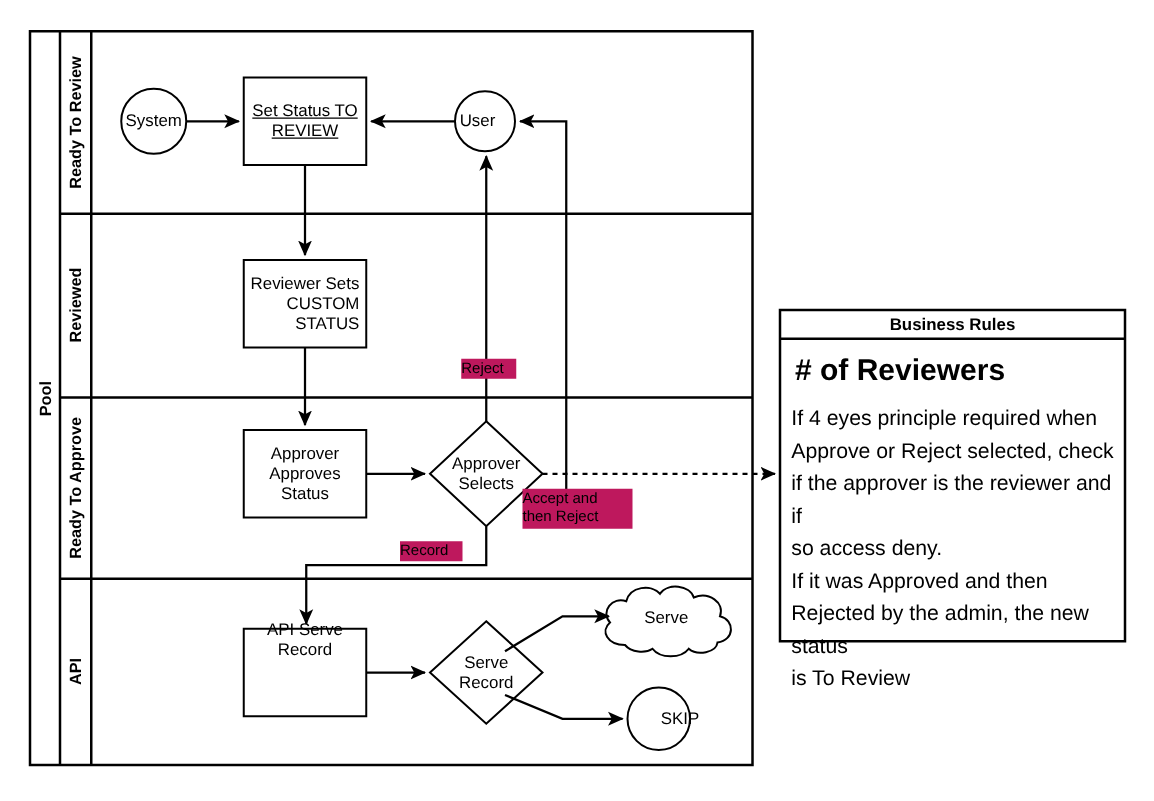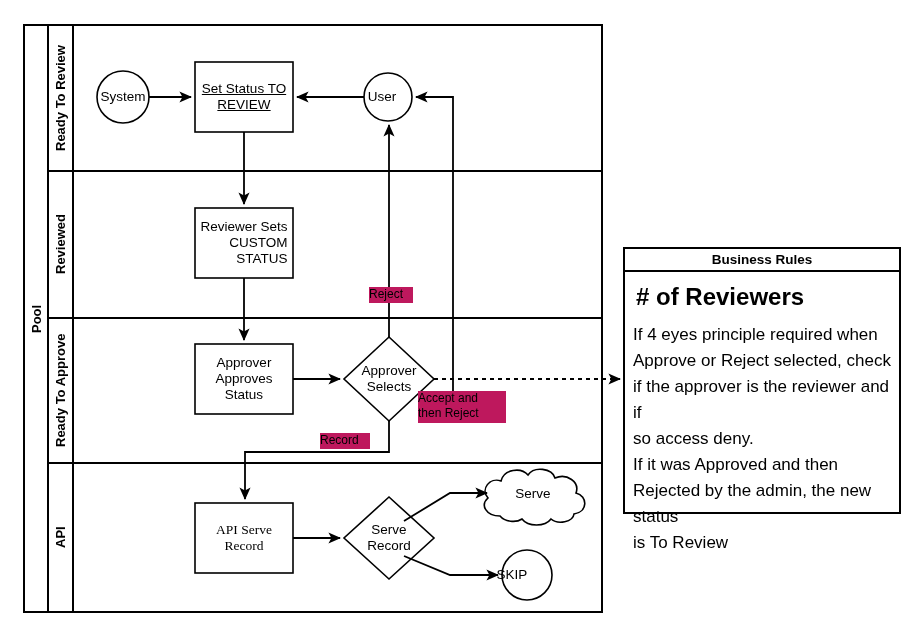--- a/index.html
+++ b/index.html
@@ -161,29 +161,29 @@
 CUSTOM
 STATUS</div>
 
 <div class="node-label" style="left:195px;top:344px;width:98px;height:70px;">Approver
 Approves
 Status</div>
 
 <div class="node-label" style="left:344px;top:356px;width:90px;height:46px;">Approver
 Selects</div>
 
-<div class="node-label" style="left:195px;top:503px;width:98px;height:70px;font-family:Liberation Serif, serif;">API Serve
+<div class="node-label" style="left:195px;top:477px;width:98px;height:70px;">API Serve
 Record</div>
 
 <div class="node-label" style="left:344px;top:515px;width:90px;height:46px;">Serve
 Record</div>
 
 <div class="node-label" style="left:496px;top:483px;width:74px;height:22px;">Serve</div>
 
-<div class="node-label" style="left:482px;top:564px;width:60px;height:22px;">SKIP</div>
+<div class="node-label" style="left:514px;top:564px;width:60px;height:22px;">SKIP</div>
 
 <div class="edge-label" style="left:369px;top:287px;width:44px;height:16px;">Reject</div>
 
 <div class="edge-label" style="left:418px;top:391px;width:88px;height:32px;">Accept and
 then Reject</div>
 
 <div class="edge-label" style="left:320px;top:433px;width:50px;height:16px;">Record</div>
 
 <div class="br-title" style="left:624px;top:248px;width:276px;height:23px;">Business Rules</div>
 

